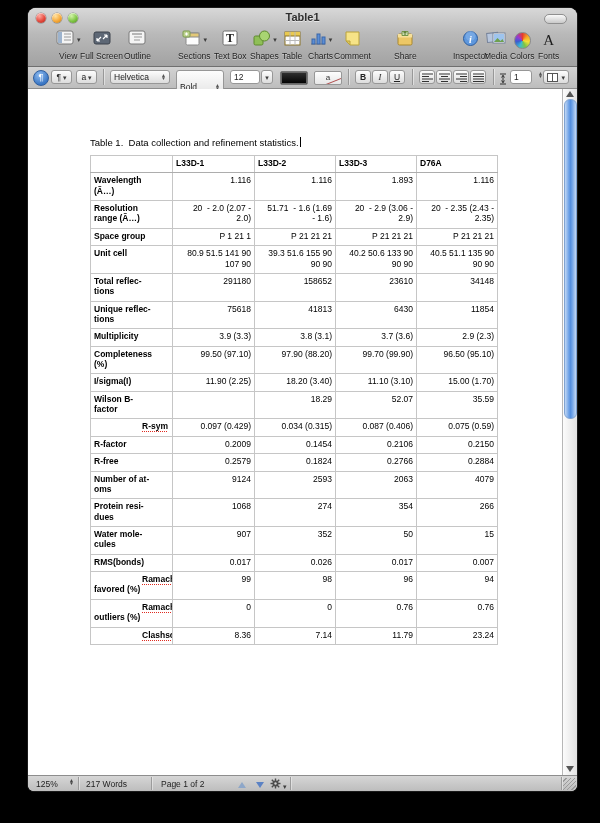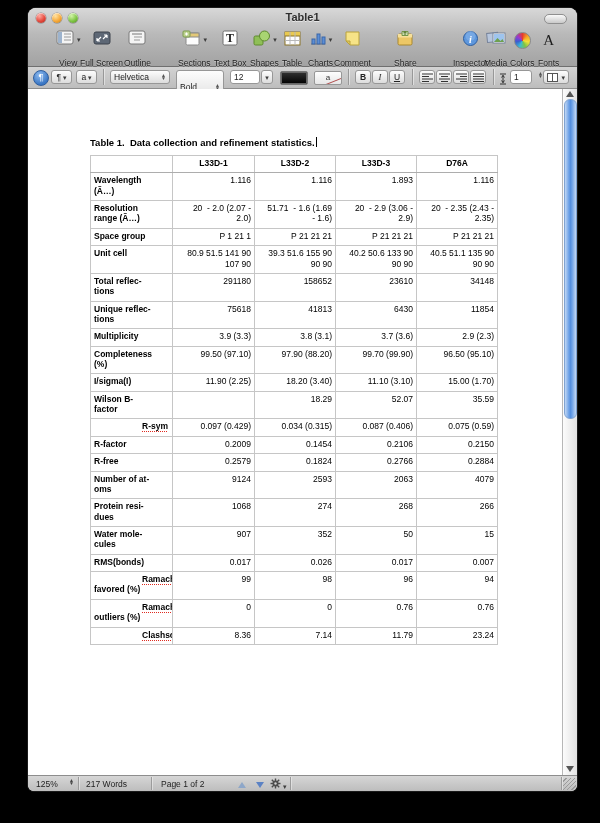--- a/index.html
+++ b/index.html
@@ -13,46 +13,46 @@
   .light{width:10px;height:10px;border-radius:50%;box-shadow:inset 0 1px 1px rgba(255,255,255,.6),0 0 0 .5px rgba(0,0,0,.35);}
   .light.red{background:radial-gradient(circle at 35% 30%,#ffa9a0,#e5493d 55%,#a8241a);}
   .light.yel{background:radial-gradient(circle at 35% 30%,#ffe2a0,#f6a839 55%,#c07b10);}
   .light.grn{background:radial-gradient(circle at 35% 30%,#d2f4a6,#7ec544 55%,#4d8a1d);}
   .wtitle{position:absolute;left:0;right:0;top:3px;text-align:center;font-size:11px;font-weight:bold;color:#2e2e2e;text-shadow:0 1px 0 rgba(255,255,255,.55);}
   .pill{position:absolute;right:10px;top:6px;width:21px;height:8px;border-radius:5px;background:linear-gradient(#fafafa,#c9c9c9);border:1px solid #8f8f8f;}
   
   .toolbar{position:absolute;top:20px;left:0;right:0;height:38px;}
   .titem{position:absolute;top:2px;display:flex;flex-direction:column;align-items:center;cursor:default;}
   .ticon{height:20px;display:flex;align-items:center;justify-content:center;position:relative;}
-  .tlabel{font-size:8.5px;color:#1e1e1e;margin-top:8px;white-space:nowrap;text-shadow:0 1px 0 rgba(255,255,255,.4);}
+  .tlabel{font-size:8.5px;color:#1e1e1e;margin-top:1px;white-space:nowrap;text-shadow:0 1px 0 rgba(255,255,255,.4);}
   .darrow{font-size:7px;color:#3c3c3c;margin-left:2px;align-self:flex-end;line-height:20px;}
   
   .formatbar{height:21px;background:linear-gradient(#d3d3d3,#bdbdbd);border-bottom:1px solid #8d8d8d;position:relative;}
   .fb{position:absolute;top:3px;height:14px;box-sizing:border-box;display:flex;align-items:center;justify-content:center;
      background:linear-gradient(#fdfdfd,#dcdcdc);border:1px solid #979797;border-radius:3px;font-size:8.5px;color:#222;}
   .fdiv{position:absolute;top:2px;height:16px;width:1px;background:#989898;box-shadow:1px 0 0 rgba(255,255,255,.45);}
   .pcircle{position:absolute;left:5px;top:3px;width:14px;height:14px;border-radius:50%;
      background:radial-gradient(circle at 40% 30%,#8fbcf0,#3a76c4 70%);border:1px solid #2f5e9e;color:#fff;
      font-size:9px;line-height:13px;text-align:center;}
   .updown{display:flex;flex-direction:column;margin-left:3px;line-height:3.4px;font-size:5px;color:#555;}
   .swatch-black{position:absolute;top:4px;width:26px;height:12px;border:1px solid #777;border-radius:2px;
      background:linear-gradient(#333,#000);box-shadow:inset 0 0 0 1px #666;}
   .swatch-a{position:absolute;top:4px;width:26px;height:12px;border:1px solid #979797;border-radius:2px;
      background:linear-gradient(#fefefe,#e7e7e7);font-size:8px;color:#333;text-align:center;line-height:11px;position:absolute;overflow:hidden;}
   .swatch-a::after{content:"";position:absolute;left:-2px;top:10px;width:36px;height:1px;background:#b05050;transform:rotate(-22deg);}
   .fbtn{width:16px;}
   .alignrow svg,.fb svg{display:block;}
   
   .docarea{position:absolute;top:81px;left:0;right:0;height:686px;background:#fff;}
-  .doc-title{position:absolute;left:62px;top:48px;font-size:9.5px;font-weight:bold;color:#000;white-space:pre;}
+  .doc-title{position:absolute;left:62px;top:48px;font-size:9.5px;font-weight:normal;color:#000;white-space:pre;}
   .cursor{display:inline-block;width:1px;height:10px;background:#000;vertical-align:-1px;margin-left:1px;}
   table.stats{position:absolute;left:62px;top:66px;width:407px;border-collapse:collapse;table-layout:fixed;}
   table.stats th,table.stats td{border:1px solid #c6c6c6;font-size:8.5px;line-height:1.22;
      padding:2px 3px 4px 3px;vertical-align:top;white-space:pre;overflow:hidden;}
-  table.stats thead th{font-weight:bold;text-align:center;border-bottom-color:#adadad;}
+  table.stats thead th{font-weight:bold;text-align:left;border-bottom-color:#adadad;}
   table.stats th.lbl{font-weight:bold;text-align:left;}
   table.stats td{text-align:right;font-weight:normal;}
   .sq{text-decoration:underline dotted #e02b20 1px;text-underline-offset:2px;padding-left:48px;}
   
   .sbar{position:absolute;right:0;top:0;width:15px;height:100%;background:linear-gradient(90deg,#fcfcfc,#e2e2e2);border-left:1px solid #b7b7b7;box-sizing:border-box;}
   .sb-up{position:absolute;left:3px;top:2px;width:0;height:0;border-left:4px solid transparent;border-right:4px solid transparent;border-bottom:6px solid #555;}
   .sb-down{position:absolute;left:3px;bottom:3px;width:0;height:0;border-left:4px solid transparent;border-right:4px solid transparent;border-top:6px solid #555;}
   .sb-thumb{position:absolute;left:1px;top:10px;width:11px;height:318px;border-radius:6px;border:1px solid #7fa3d2;
      background:linear-gradient(90deg,#c3d8f4,#6ea2e7 35%,#5590e0 50%,#6ea2e7 65%,#c3d8f4);}
   
@@ -496,21 +496,21 @@
             <td>9124</td>
             <td>2593</td>
             <td>2063</td>
             <td>4079</td>
           </tr>
           <tr>
             <th class="lbl">Protein resi-
 dues</th>
             <td>1068</td>
             <td>274</td>
-            <td>268</td>
+            <td>354</td>
             <td>266</td>
           </tr>
           <tr>
             <th class="lbl">Water mole-
 cules</th>
             <td>907</td>
             <td>352</td>
             <td>50</td>
             <td>15</td>
           </tr>

